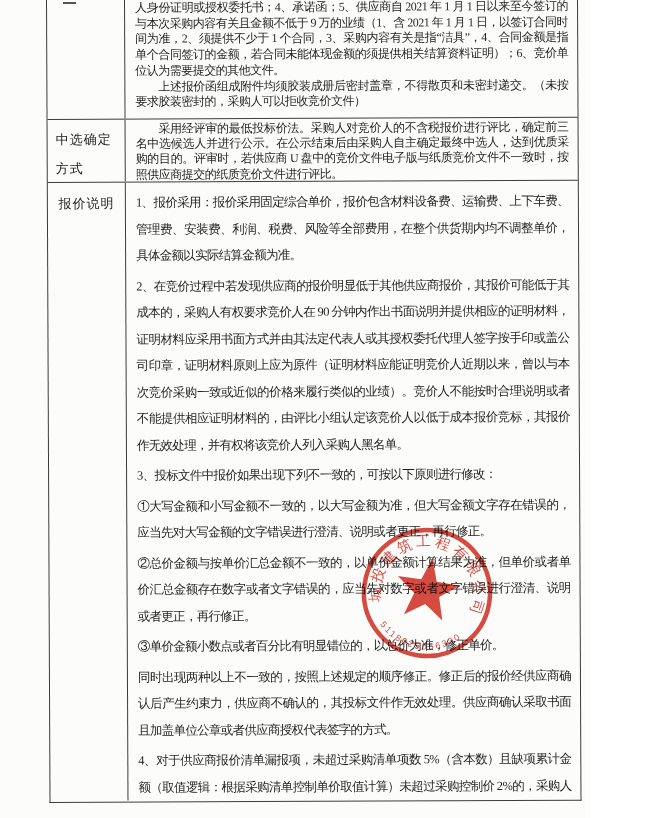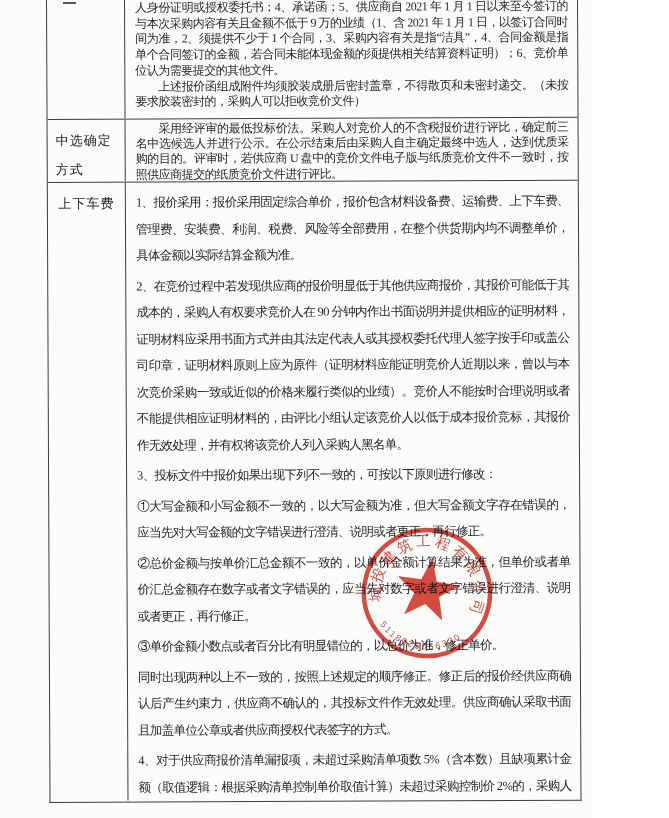--- a/index.html
+++ b/index.html
@@ -26,21 +26,21 @@
   .row-2{height:63px;}
   .row-3{height:619px;}
   .cell{box-sizing:border-box;}
   .cell-label{
     width:78px; flex:none;
     border-right:1.4px solid #3c3c3c;
     font-size:13px; letter-spacing:1px; color:#222;
   }
   .cell-content{flex:1; overflow:hidden;}
   .label-inner{width:68px;}
-  .row-2 .cell-label{padding:6px 0 16px 8px; line-height:29px;}
+  .row-2 .cell-label{padding:6px 0 16px 8px; line-height:29px;font-family:Liberation Mono, monospace;}
   .row-3 .cell-label{padding:13px 0 0 0; text-align:center; line-height:16px;}
   .body-sm{
     font-size:12px; line-height:15.7px; letter-spacing:-0.5px;
     text-align:justify;
   }
   .row-1 .cell-content{padding:1px 9px 0 10px;}
   .row-2 .cell-content{padding:2px 9px 0 10px; line-height:15.2px;}
   .row-3 .cell-content{
     padding:7px 9px 0 10px;
     font-size:12.5px; line-height:26.5px; letter-spacing:-0.7px;
@@ -79,21 +79,21 @@
       <div class="cell cell-label">
         <div class="label-inner">中选确定方式</div>
       </div>
       <div class="cell cell-content body-sm">
         <p class="indent">采用经评审的最低投标价法。采购人对竞价人的不含税报价进行评比，确定前三名中选候选人并进行公示。在公示结束后由采购人自主确定最终中选人，达到优质采购的目的。评审时，若供应商 U 盘中的竞价文件电子版与纸质竞价文件不一致时，按照供应商提交的纸质竞价文件进行评比。</p>
       </div>
     </div>
 
     <div class="t-row row-3">
       <div class="cell cell-label">
-        <div>上下车费</div>
+        <div>报价说明</div>
       </div>
       <div class="cell cell-content">
         <p>1、报价采用：报价采用固定综合单价，报价包含材料设备费、运输费、上下车费、管理费、安装费、利润、税费、风险等全部费用，在整个供货期内均不调整单价，具体金额以实际结算金额为准。</p>
         <p>2、在竞价过程中若发现供应商的报价明显低于其他供应商报价，其报价可能低于其成本的，采购人有权要求竞价人在 90 分钟内作出书面说明并提供相应的证明材料，证明材料应采用书面方式并由其法定代表人或其授权委托代理人签字按手印或盖公司印章，证明材料原则上应为原件（证明材料应能证明竞价人近期以来，曾以与本次竞价采购一致或近似的价格来履行类似的业绩）。竞价人不能按时合理说明或者不能提供相应证明材料的，由评比小组认定该竞价人以低于成本报价竞标，其报价作无效处理，并有权将该竞价人列入采购人黑名单。</p>
         <p>3、投标文件中报价如果出现下列不一致的，可按以下原则进行修改：</p>
         <p>①大写金额和小写金额不一致的，以大写金额为准，但大写金额文字存在错误的，应当先对大写金额的文字错误进行澄清、说明或者更正，再行修正。</p>
         <p>②总价金额与按单价汇总金额不一致的，以单价金额计算结果为准，但单价或者单价汇总金额存在数字或者文字错误的，应当先对数字或者文字错误进行澄清、说明或者更正，再行修正。</p>
         <p>③单价金额小数点或者百分比有明显错位的，以总价为准，修正单价。</p>
         <p>同时出现两种以上不一致的，按照上述规定的顺序修正。修正后的报价经供应商确认后产生约束力，供应商不确认的，其投标文件作无效处理。供应商确认采取书面且加盖单位公章或者供应商授权代表签字的方式。</p>
         <p>4、对于供应商报价清单漏报项，未超过采购清单项数 5%（含本数）且缺项累计金额（取值逻辑：根据采购清单控制单价取值计算）未超过采购控制价 2%的，采购人视</p>

